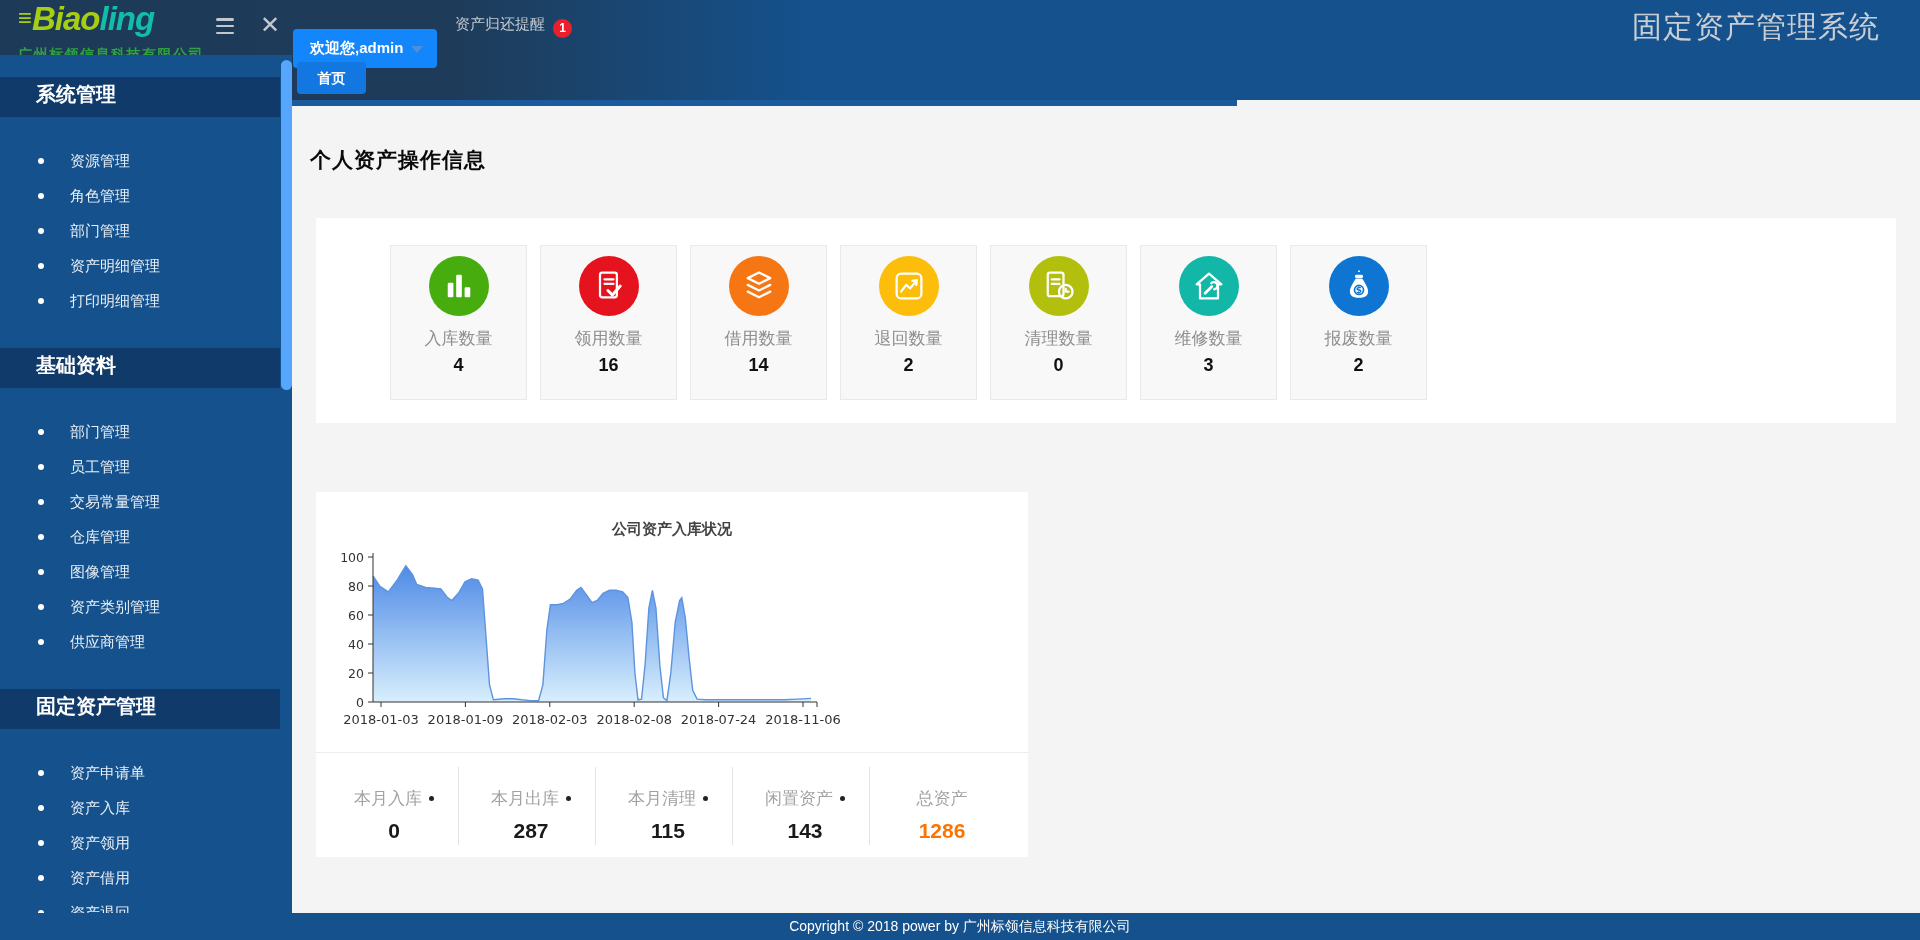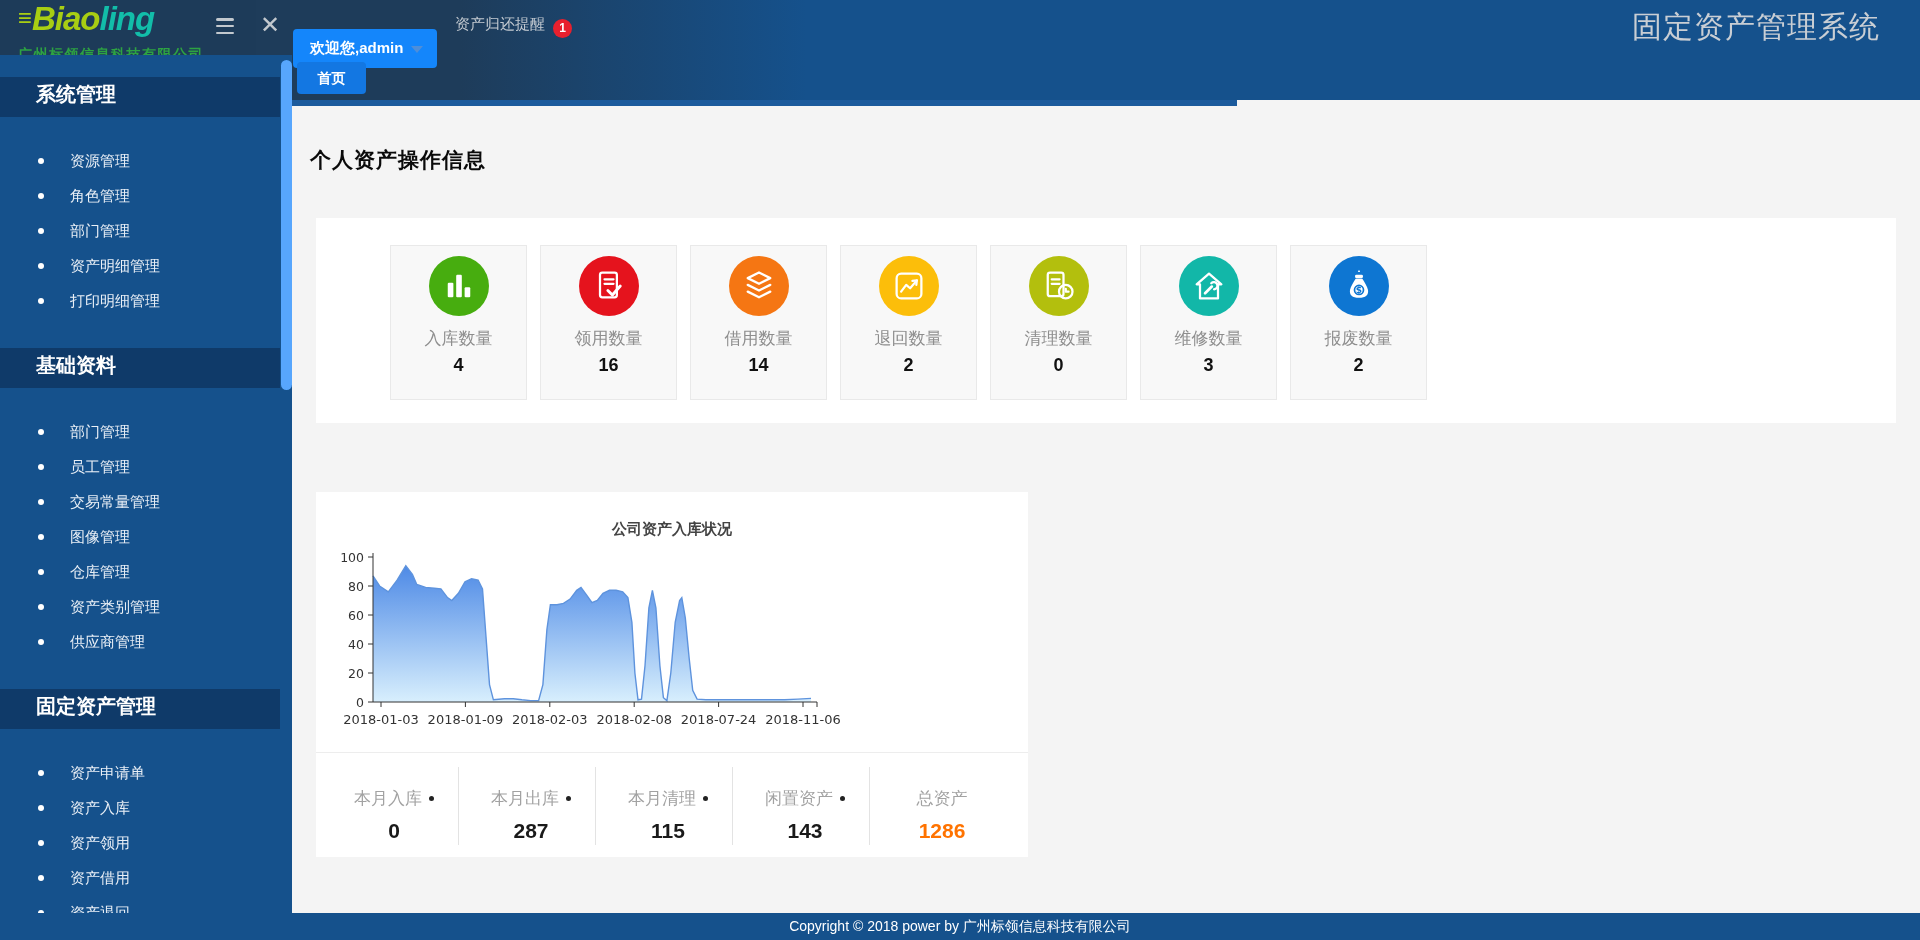--- a/index.html
+++ b/index.html
@@ -109,22 +109,22 @@
           <li class="side-item"><span class="bullet"></span><span>角色管理</span></li>
           <li class="side-item"><span class="bullet"></span><span>部门管理</span></li>
           <li class="side-item"><span class="bullet"></span><span>资产明细管理</span></li>
           <li class="side-item"><span class="bullet"></span><span>打印明细管理</span></li>
         </ul>
         <div class="side-band">基础资料</div>
         <ul class="side-list">
           <li class="side-item"><span class="bullet"></span><span>部门管理</span></li>
           <li class="side-item"><span class="bullet"></span><span>员工管理</span></li>
           <li class="side-item"><span class="bullet"></span><span>交易常量管理</span></li>
+          <li class="side-item"><span class="bullet"></span><span>仓库管理</span></li>
           <li class="side-item"><span class="bullet"></span><span>图像管理</span></li>
-          <li class="side-item"><span class="bullet"></span><span>仓库管理</span></li>
           <li class="side-item"><span class="bullet"></span><span>资产类别管理</span></li>
           <li class="side-item"><span class="bullet"></span><span>供应商管理</span></li>
         </ul>
         <div class="side-band">固定资产管理</div>
         <ul class="side-list">
           <li class="side-item"><span class="bullet"></span><span>资产申请单</span></li>
           <li class="side-item"><span class="bullet"></span><span>资产入库</span></li>
           <li class="side-item"><span class="bullet"></span><span>资产领用</span></li>
           <li class="side-item"><span class="bullet"></span><span>资产借用</span></li>
           <li class="side-item"><span class="bullet"></span><span>资产退回</span></li>

